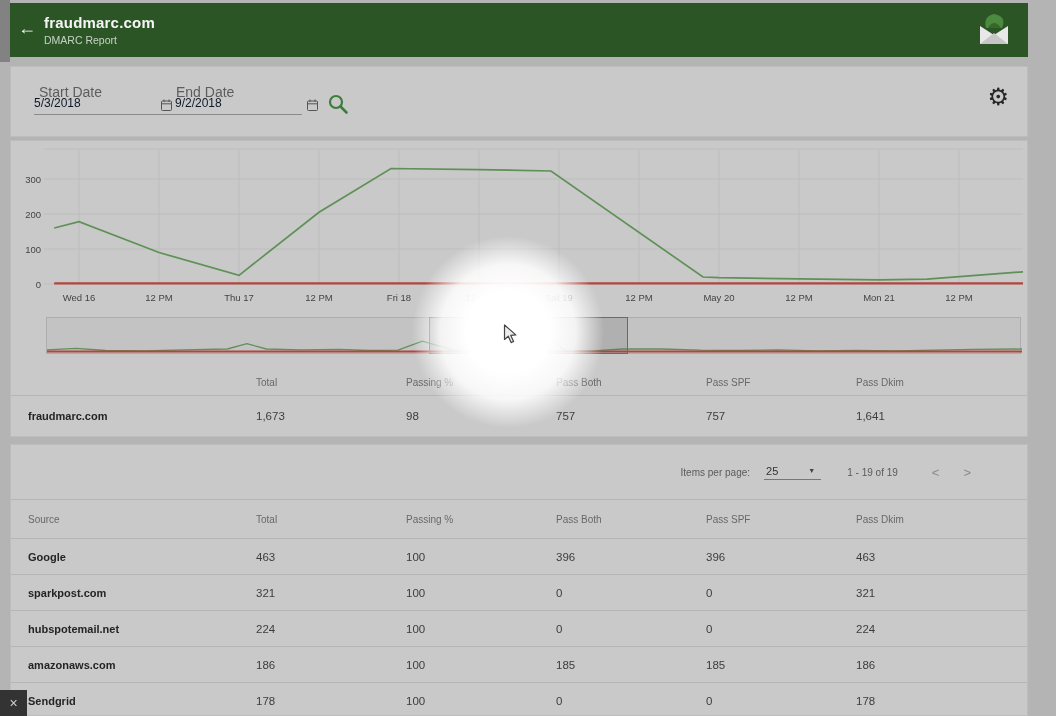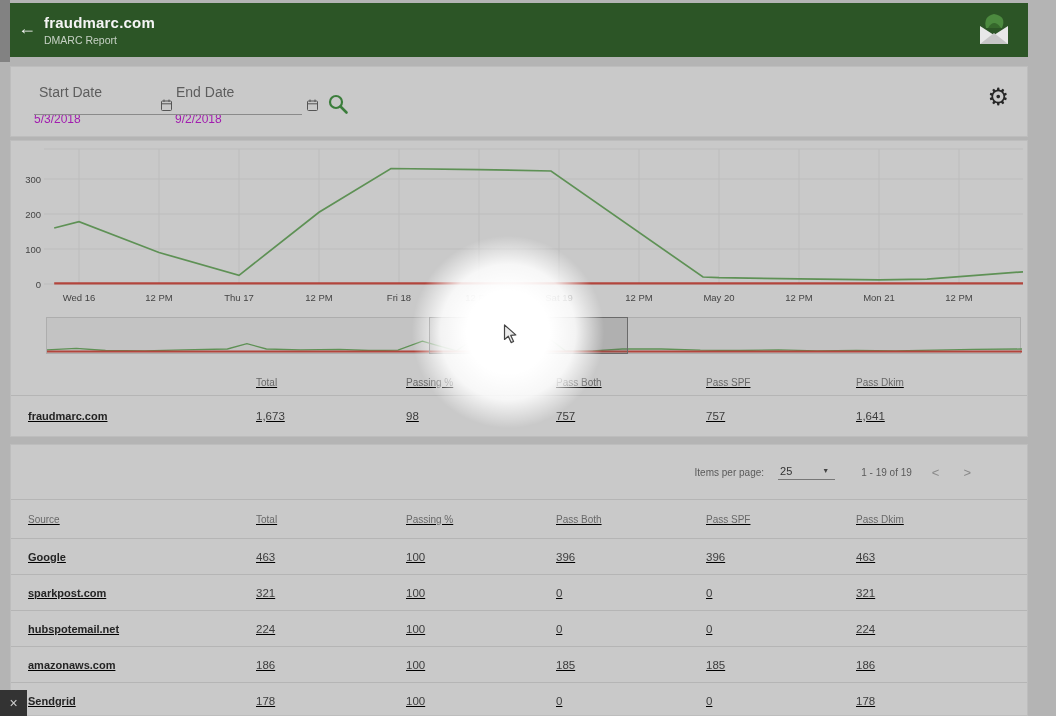--- a/index.html
+++ b/index.html
@@ -15,51 +15,51 @@
   .appbar { top:3px; height:54px; background:#2c5526; border:none; display:flex; align-items:center; }
   .back { color:#f2f2f2; font-size:18px; width:34px; text-align:center; cursor:pointer; margin-top:-4px; }
   .titles { flex:1; }
   .appbar-title { color:#f5f5f5; font-size:15px; font-weight:bold; letter-spacing:.2px; }
   .appbar-sub { color:rgba(255,255,255,.72); font-size:10.5px; margin-top:3px; }
   .logo { width:40px; height:38px; margin-right:14px; }
 
   
   .toolbar { top:66px; height:71px; }
   .fld-label { position:absolute; font-size:14px; color:#5d5d5d; top:17px; }
-  .fld-value { position:absolute; font-size:12px; color:#a21caf; top:29px;margin-top:16px; }
+  .fld-value { position:absolute; font-size:12px; color:#0f172a; top:29px; }
   .underline { position:absolute; left:23px; top:47px; width:268px; height:1px; background:#8a8a8a; }
   .cal { position:absolute; top:32px; }
   .search-btn { position:absolute; left:316px; top:26px; width:22px; height:22px; cursor:pointer; }
   .gear { position:absolute; right:18px; top:18px; font-size:24px; color:#262626; cursor:pointer; line-height:1; }
 
   
   .chartcard { top:140px; height:297px; }
   .mainchart { position:absolute; left:0; top:0; }
   .brushwrap { position:absolute; left:35px; top:176px; width:975px; height:37px; background:#c3c3c3; border:1px solid #adadad; }
   .brush-window { position:absolute; top:-1px; height:37px; background:rgba(95,95,95,.18); border:1px solid #6a6a6a; cursor:ew-resize; }
 
   
-  .dtable { position:absolute; left:0; width:1016px;text-decoration:underline; }
+  .dtable { position:absolute; left:0; width:1016px; }
   .drow { display:grid; grid-template-columns:245px 150px 150px 150px 150px auto; align-items:center; }
   .drow > div:first-child { padding-left:17px; }
   .hrow { height:26px; }
   .hrow > div { font-size:10px; color:#686868; }
   .vrow { border-top:1px solid #b5b5b5; }
   .vrow > div { font-size:11.5px; color:#3d3d3d; }
   .vrow > div.name { font-weight:bold; color:#242424; font-size:11px; }
   .summary { top:228px; }
   .summary .hrow { height:26px; }
   .summary .vrow { height:40px; }
 
   .tablecard { top:444px; height:272px; }
   .pagbar { height:55px; display:flex; align-items:center; justify-content:flex-end; padding-right:44px; border-bottom:1px solid #b5b5b5; }
   .pag-label { font-size:10px; color:#5a5a5a; margin-right:14px; }
   .pag-size { font-size:11px; color:#333; border-bottom:1px solid #777; padding:0 6px 2px 2px; display:flex; align-items:center; gap:30px; cursor:pointer; }
   .pag-size .caret { font-size:7px; color:#444; }
-  .pag-range { font-size:10px; color:#5a5a5a; margin:0 8px 0 26px; }
+  .pag-range { font-size:10px; color:#5a5a5a; margin:0 22px 0 26px; }
   .chev { font-size:13px; color:#8a8a8a; padding:0 12px; cursor:pointer; }
   .srctable .hrow { height:38px; }
   .srctable .vrow { height:36px; }
 
   
   .spotlight { position:absolute; left:378px; top:202px; width:260px; height:260px; z-index:50; pointer-events:none;
     background:radial-gradient(circle closest-side, rgba(255,255,255,1) 0%, rgba(255,255,255,1) 32%, rgba(255,255,255,.85) 52%, rgba(255,255,255,0) 74%); }
   .cursor { position:absolute; left:503px; top:324px; z-index:60; }
   .closebox { position:absolute; left:0; top:690px; width:27px; height:26px; background:#333; color:#cfcfcf; font-size:14px;
     display:flex; align-items:center; justify-content:center; z-index:70; cursor:pointer; }

